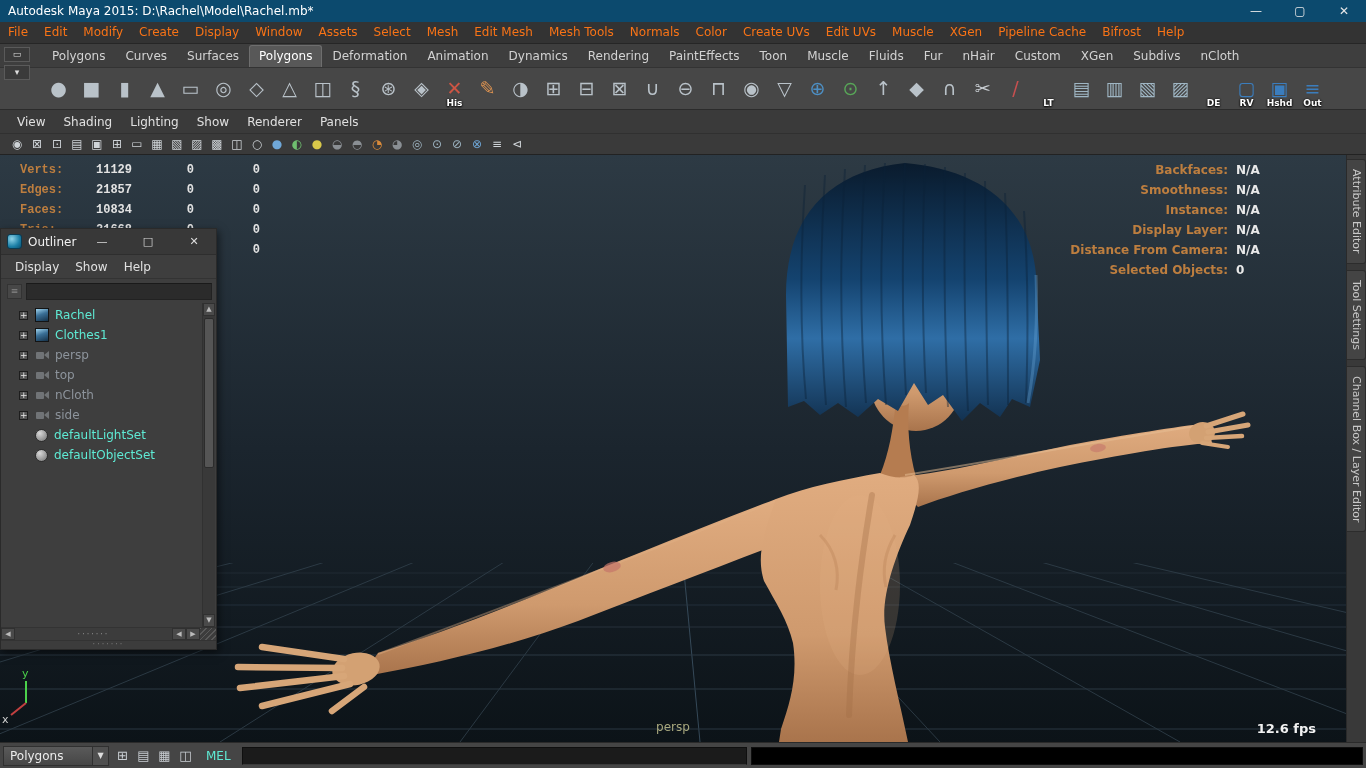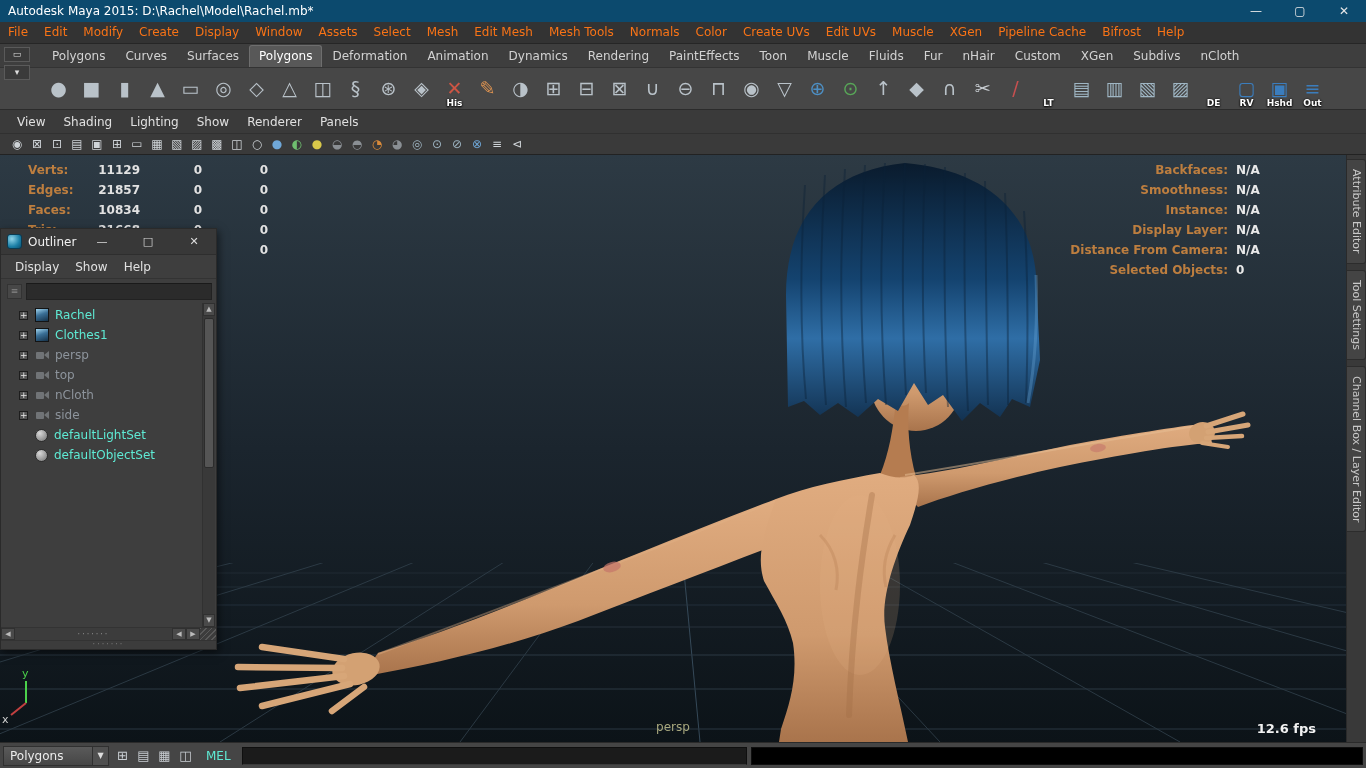--- a/index.html
+++ b/index.html
@@ -35,21 +35,21 @@
   .panelmenu { height:24px; background:#3a3a3a; display:flex; align-items:center; padding-left:8px; border-bottom:1px solid #303030; }
   .panelmenu .pitem { padding:3px 9px; font-size:12px; color:#e0e0e0; cursor:pointer; }
   .paneltoolbar { height:21px; background:#3a3a3a; display:flex; align-items:center; gap:2px; padding-left:8px; border-bottom:1px solid #222; }
   .ptb-icon { width:18px; height:17px; text-align:center; line-height:17px; font-size:12px; cursor:pointer; border-radius:2px; }
 
   
   .workspace { position:relative; width:1366px; height:587px; background:#242424; display:flex; }
   .viewport { position:relative; width:1346px; height:587px; overflow:hidden; background:#10181e; }
   .viewport svg { position:absolute; left:0; top:0; }
 
-  .hud-left { position:absolute; left:28px; top:5px; display:grid; grid-template-columns:64px 48px 62px 66px; line-height:20px; z-index:2; }
+  .hud-left { position:absolute; left:20px; top:5px; display:grid; grid-template-columns:64px 48px 62px 66px; line-height:20px; z-index:2;font-family:Liberation Mono, monospace; }
   .hud-left .hl { color:#bd7e3f; font-weight:bold; text-align:left; }
   .hud-left .hv { color:#e2e2e2; font-weight:bold; text-align:right; }
   .hud-right { position:absolute; right:62px; top:5px; display:grid; grid-template-columns:178px 56px; line-height:20px; z-index:2; }
   .hud-right .hl { color:#bd7e3f; font-weight:bold; text-align:right; }
   .hud-right .hv { color:#e8e8e8; font-weight:bold; text-align:left; padding-left:8px; }
 
   .persp-label { position:absolute; left:0; right:0; bottom:8px; text-align:center; color:#a8a87e; font-size:12px; z-index:2; }
   .fps-label { position:absolute; right:30px; bottom:6px; color:#f2f2f2; font-size:13px; font-weight:bold; z-index:2;margin-left:40px; }
 
   

